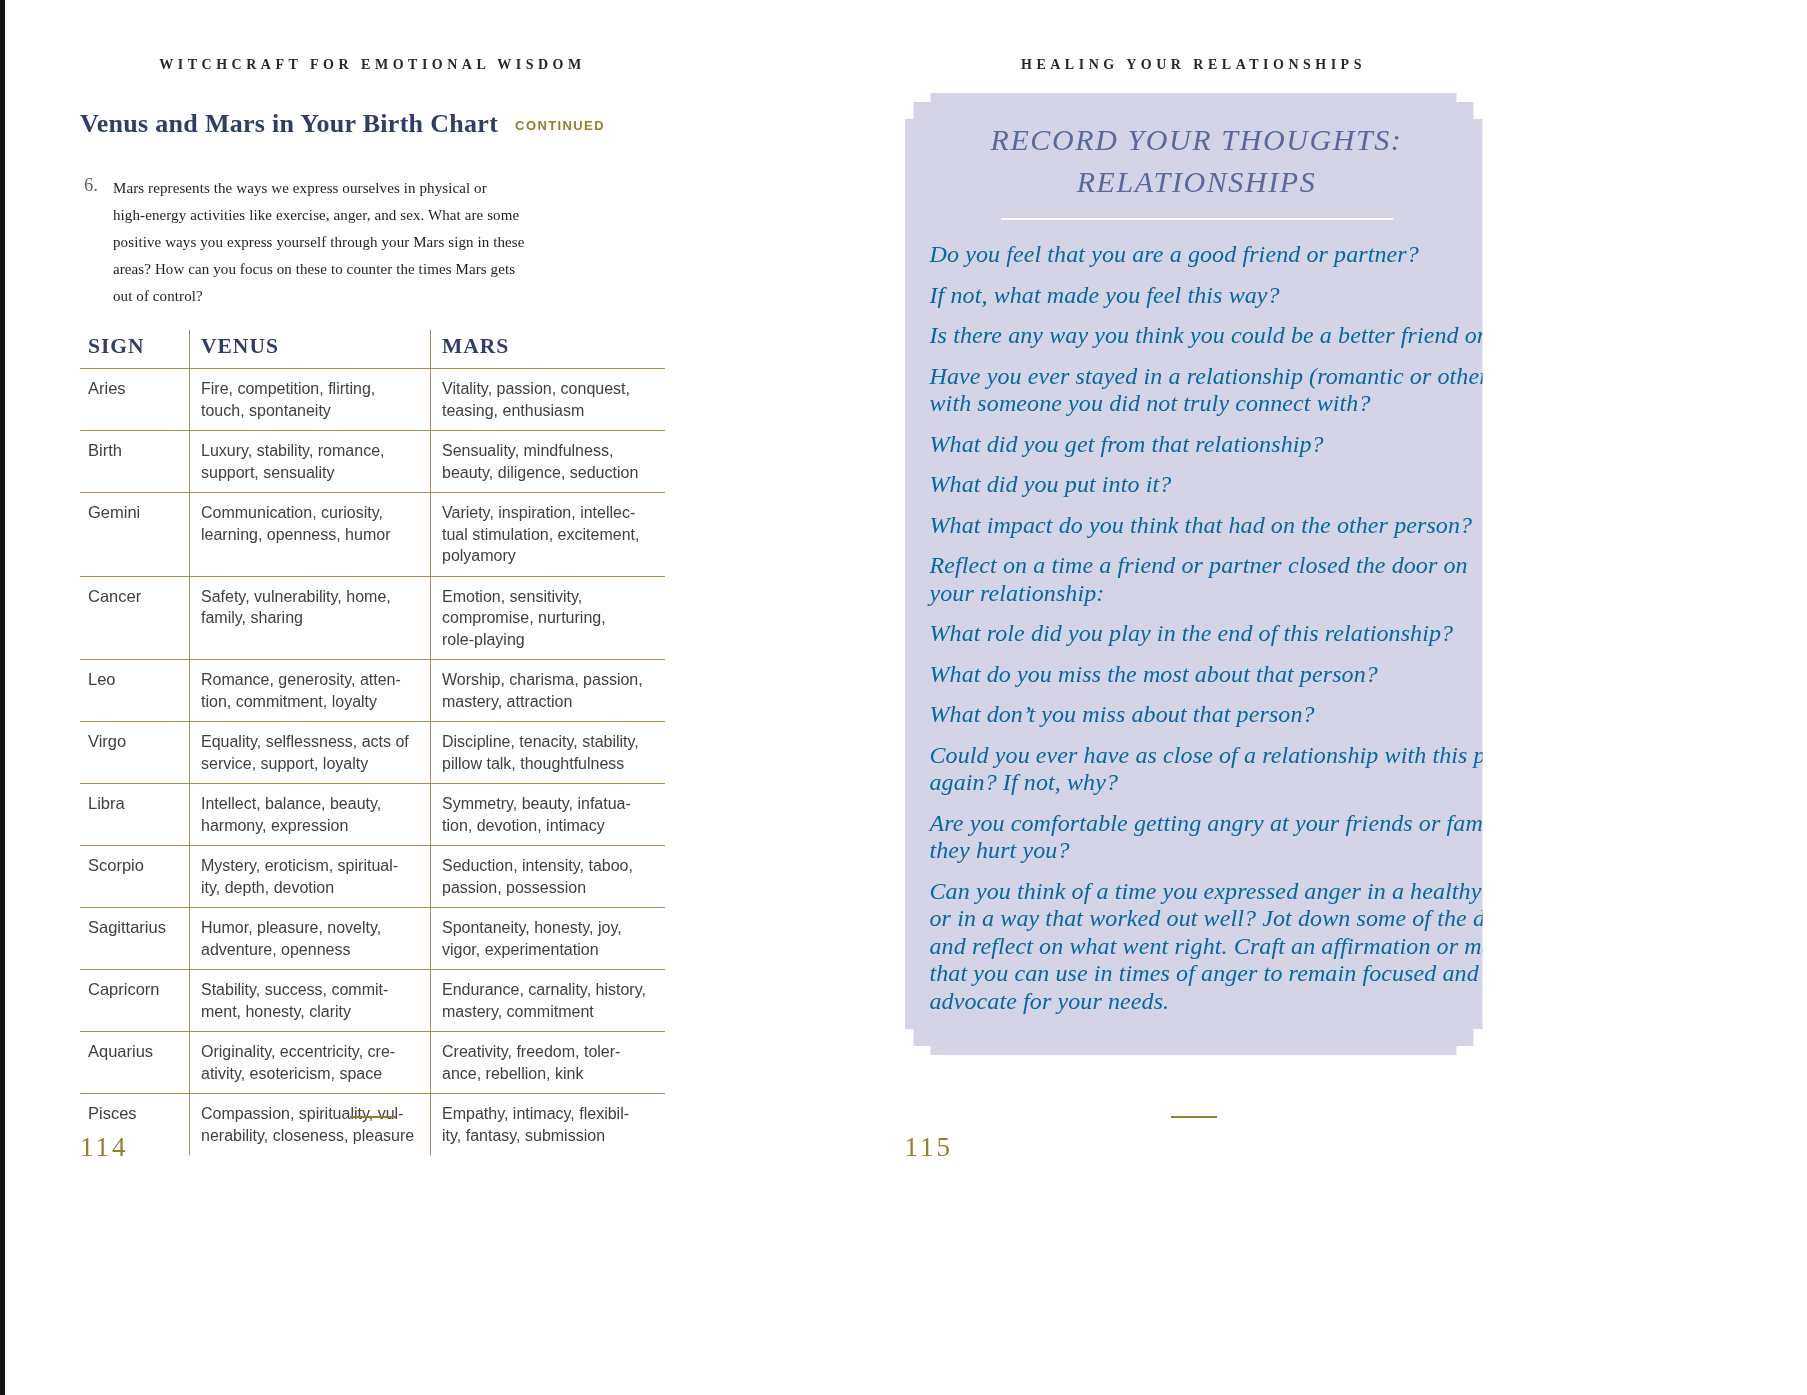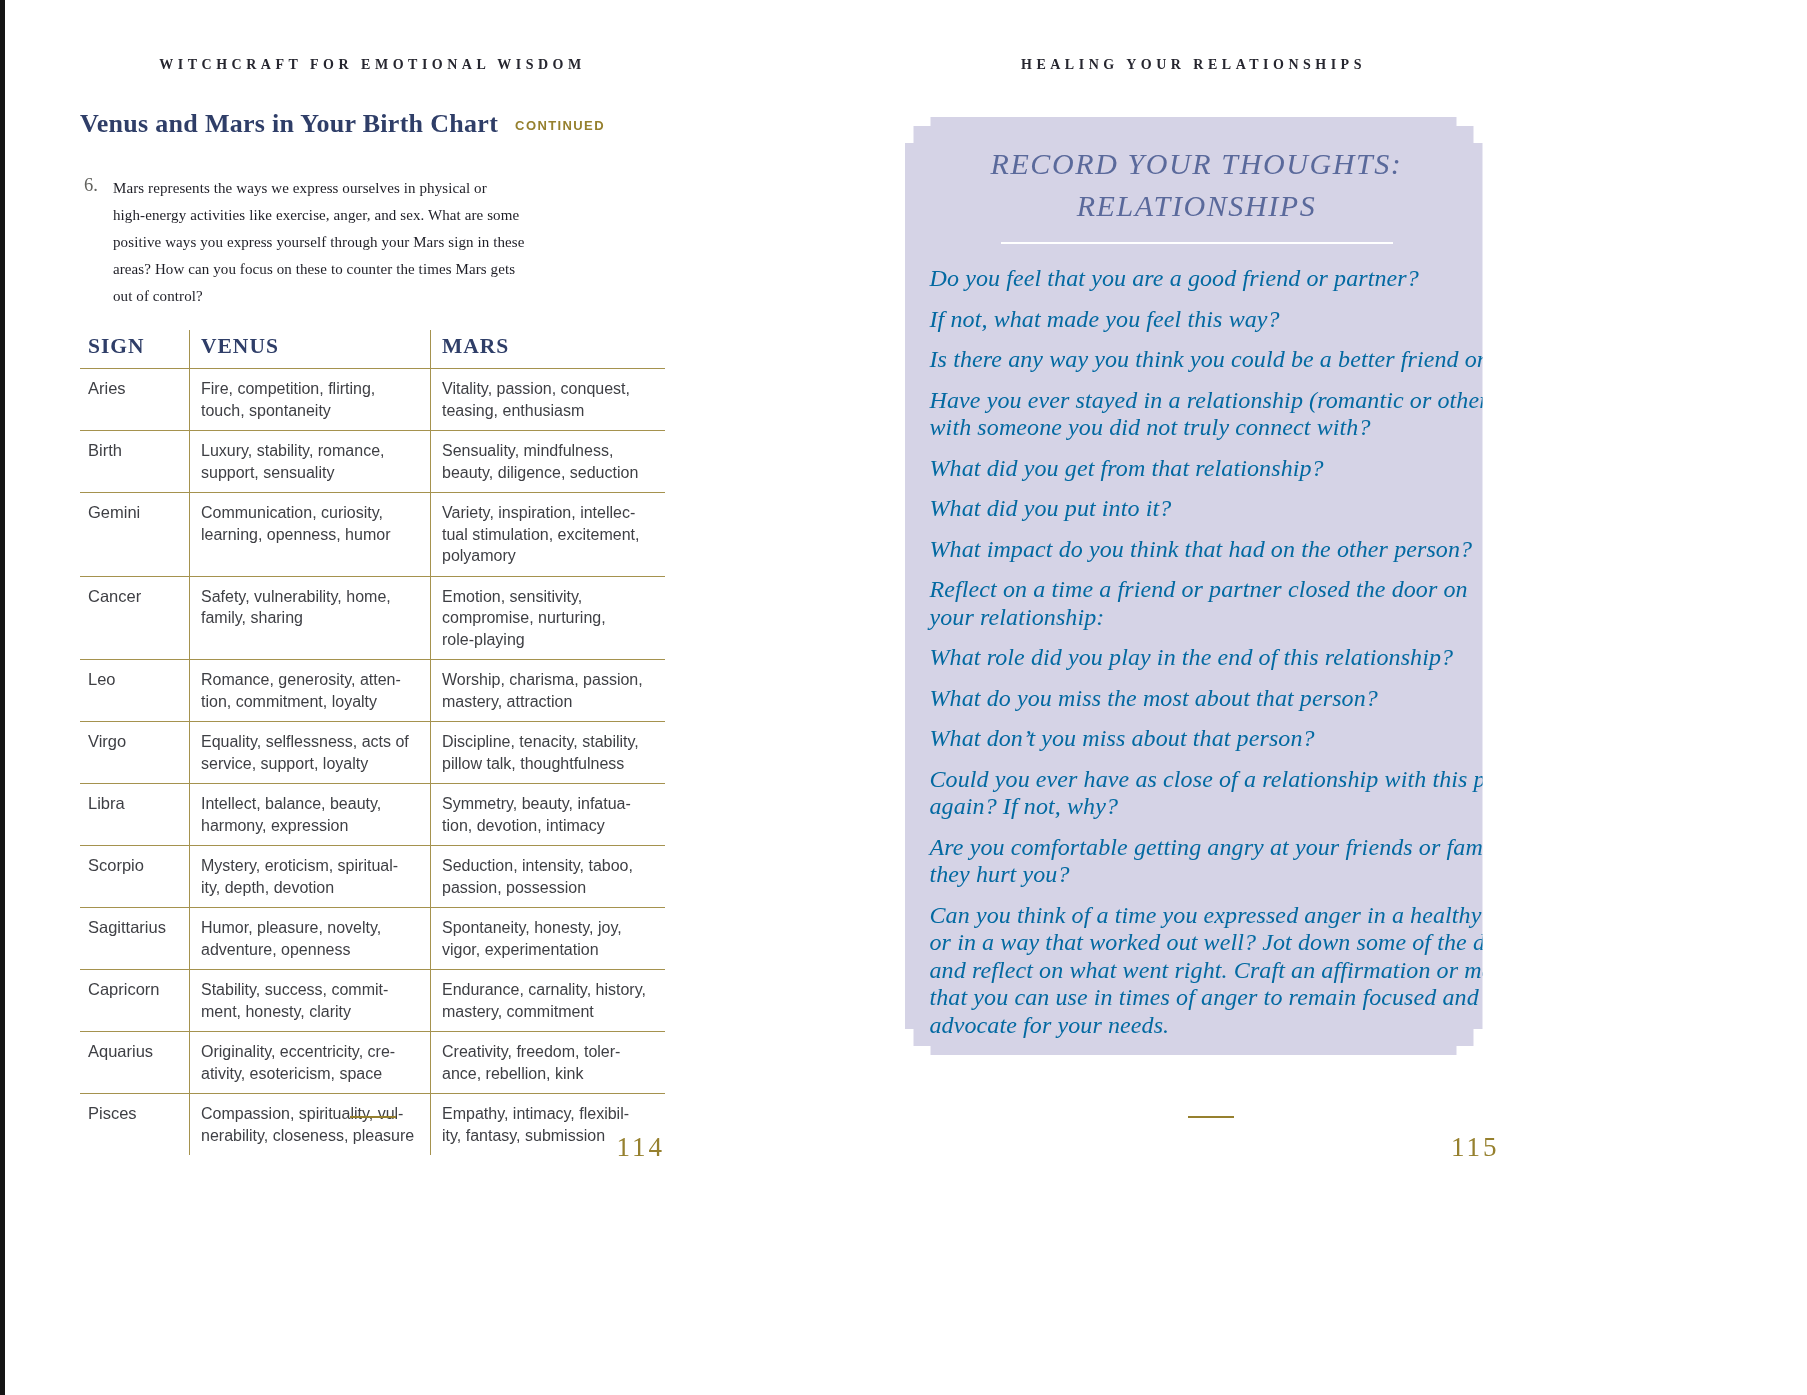--- a/index.html
+++ b/index.html
@@ -64,35 +64,35 @@
     font-size:16px; line-height:21.5px; color:#3e3f44;
     padding:9px 6px 9px 0; white-space:pre;
     border-bottom:1.5px solid var(--table-line, #a5924e);
   }
   .cell.sign  { padding-left:8px;  border-right:1.5px solid var(--table-line, #a5924e); font-size:16.5px; }
   .cell.venus { padding-left:11px; border-right:1.5px solid var(--table-line, #a5924e); }
   .cell.mars  { padding-left:11px; }
   .venus-table .trow:last-child .cell { border-bottom:none; }
 
   .pageno-block {
-    position:absolute; top:1116px; left:80px; width:585px; text-align:right;
-  }
-  .page-right .pageno-block { left:18px; width:578px; }
+    position:absolute; top:1116px; left:80px; width:585px; text-align:left;
+  }
+  .page-right .pageno-block { left:1px; width:578px; }
   .pageno-rule {
     width:46px; height:2px; margin:0 auto 14px;
     background:var(--gold, #96802e);
   }
   .pageno {
     font-size:27px; color:var(--gold, #96802e); letter-spacing:3px;
   }
 
   .thought-box {
-    margin-top:44px; width:578px;
+    margin-top:20px; width:578px;
     background:var(--box-bg, #d5d3e6);
-    padding:26px 18px 16px 24px;
+    padding:26px 18px 40px 24px;
     clip-path: polygon(
       0 26px, 9px 26px, 9px 9px, 26px 9px, 26px 0,
       calc(100% - 26px) 0, calc(100% - 26px) 9px, calc(100% - 9px) 9px, calc(100% - 9px) 26px, 100% 26px,
       100% calc(100% - 26px), calc(100% - 9px) calc(100% - 26px), calc(100% - 9px) calc(100% - 9px), calc(100% - 26px) calc(100% - 9px), calc(100% - 26px) 100%,
       26px 100%, 26px calc(100% - 9px), 9px calc(100% - 9px), 9px calc(100% - 26px), 0 calc(100% - 26px)
     );
   }
   .box-title {
     text-align:center; font-style:italic; font-size:30px; line-height:42px;
     letter-spacing:1.6px; color:var(--box-title, #5a699b);

